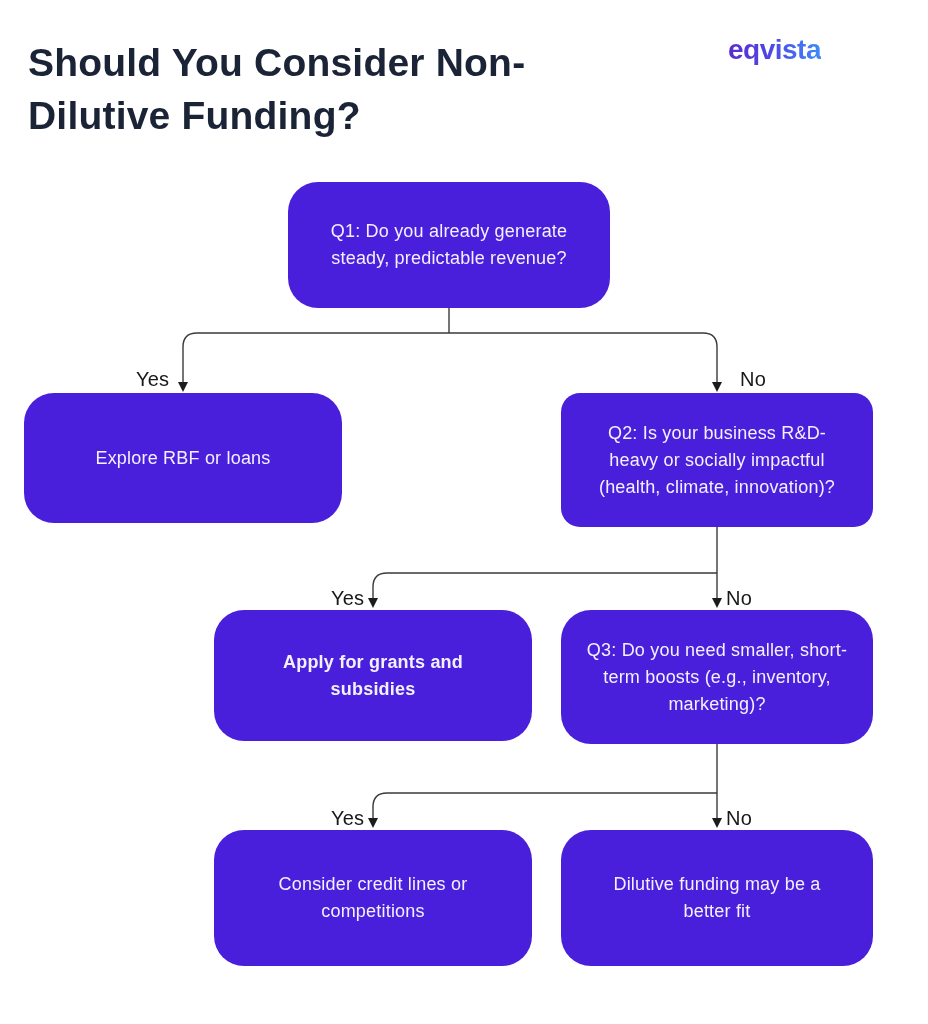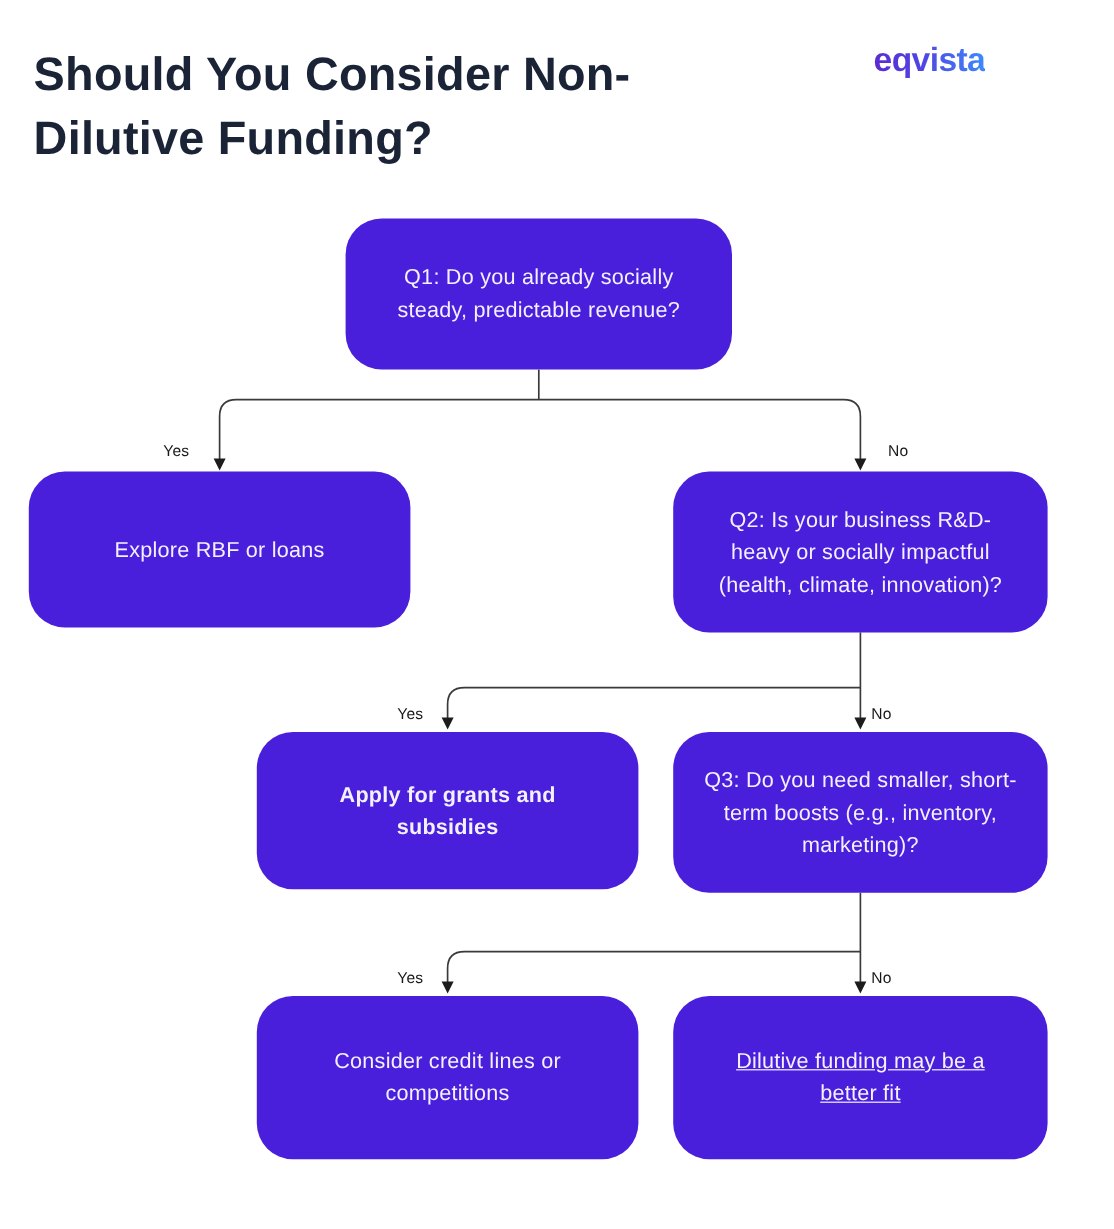--- a/index.html
+++ b/index.html
@@ -63,30 +63,30 @@
     text-align: center;
     font-size: 18px;
     line-height: 1.5;
     letter-spacing: 0.2px;
     box-sizing: border-box;
   }
   .node span { display: block; }
 
   .node-q1       { left: 288px; top: 182px; width: 322px; height: 126px; padding: 0 26px; }
   .node-explore  { left:  24px; top: 393px; width: 318px; height: 130px; padding: 0 24px; }
-  .node-q2       { left: 561px; top: 393px; width: 312px; height: 134px; padding: 0 26px; }
+  .node-q2       { left: 561px; top: 393px; width: 312px; height: 134px; padding: 0 26px; border-radius: 19px; }
   .node-grants   { left: 214px; top: 610px; width: 318px; height: 131px; padding: 0 40px; font-weight: bold; }
   .node-q3       { left: 561px; top: 610px; width: 312px; height: 134px; padding: 11px 22px; }
   .node-credit   { left: 214px; top: 830px; width: 318px; height: 136px; padding: 0 40px; }
-  .node-dilutive { left: 561px; top: 830px; width: 312px; height: 136px; padding: 0 30px; text-decoration: underline; }
+  .node-dilutive { left: 561px; top: 830px; width: 312px; height: 136px; padding: 0 30px; }
 
   
   .edge-label {
     position: absolute;
-    font-size: 13px;
+    font-size: 20px;
     color: #181818;
     letter-spacing: 0.2px;
   }
   .lbl-c1-yes { left: 136px; top: 368px; }
   .lbl-c1-no  { left: 740px; top: 368px; }
   .lbl-c2-yes { left: 331px; top: 587px; }
   .lbl-c2-no  { left: 726px; top: 587px; }
   .lbl-c3-yes { left: 331px; top: 807px; }
   .lbl-c3-no  { left: 726px; top: 807px; }
 </style>
@@ -110,21 +110,21 @@
     <polygon points="368,598 378,598 373,608"></polygon>
     <polygon points="712,598 722,598 717,608"></polygon>
 
     <path d="M717,744 L717,825"></path>
     <path d="M717,793 L387,793 Q373,793 373,807 L373,825"></path>
     <polygon points="368,818 378,818 373,828"></polygon>
     <polygon points="712,818 722,818 717,828"></polygon>
   </svg>
 
   <div class="node node-q1">
-    <span>Q1: Do you already socially steady, predictable revenue?</span>
+    <span>Q1: Do you already generate steady, predictable revenue?</span>
   </div>
 
   <div class="node node-explore">
     <span>Explore RBF or loans</span>
   </div>
 
   <div class="node node-q2">
     <span>Q2: Is your business R&amp;D-heavy or socially impactful (health, climate, innovation)?</span>
   </div>
 

